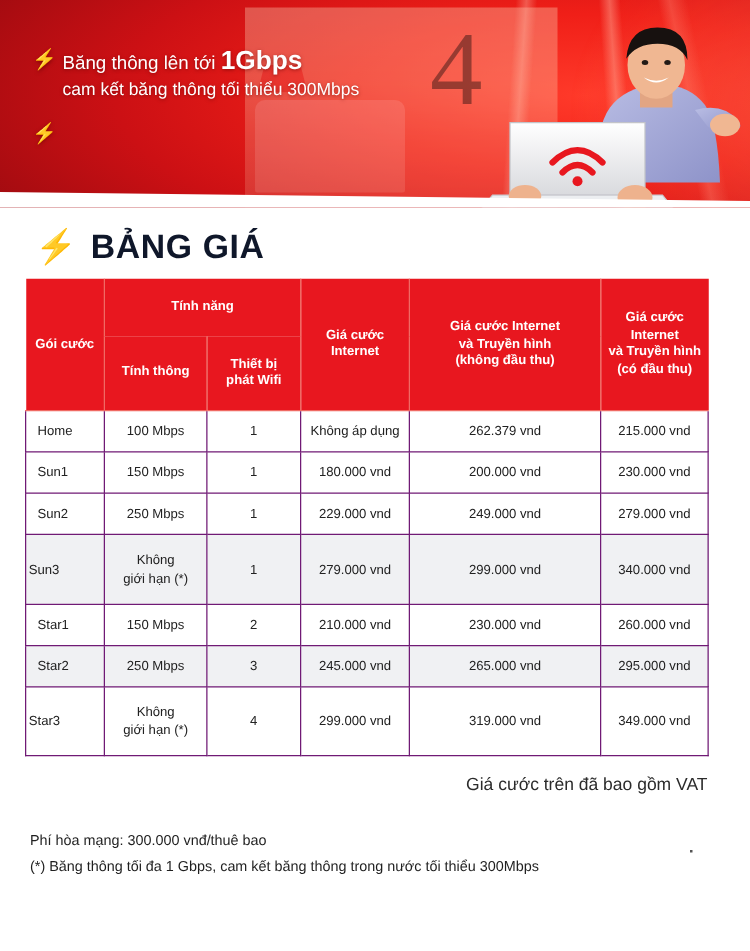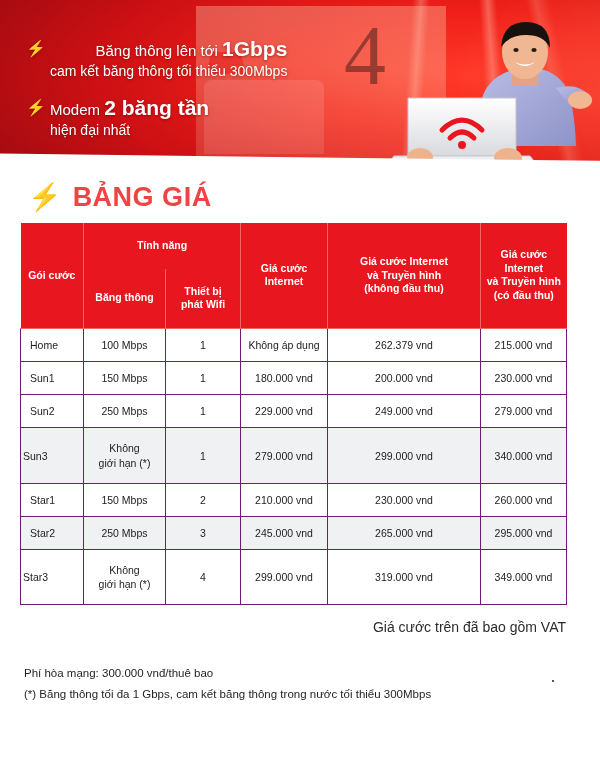--- a/index.html
+++ b/index.html
@@ -69,42 +69,42 @@
     color: #fff;
     text-shadow: 0 1px 3px rgba(90,0,0,.55);
   }
   .bullet { display: flex; align-items: flex-start; margin-bottom: 14px; }
   .bolt {
     width: 14px; margin-right: 10px; margin-top: 5px;
     color: #fff; font-size: 16px; line-height: 1; flex: 0 0 auto;
     text-align: center;
   }
   .btext { line-height: 1.28; }
-  .l1 { font-size: 15px; text-align: right; }
+  .l1 { font-size: 15px; }
   .l1 b { font-size: 21px; font-weight: bold; }
   .l2 { font-size: 14px; }
 
   
   .wedge {
     position: absolute; left: 0; bottom: -2px;
     width: 600px; height: 20px; background: #fff;
     clip-path: polygon(0 28%, 100% 64%, 100% 100%, 0 100%);
   }
 
   
   .title-row {
     display: flex; align-items: center;
     margin: 16px 0 10px 28px;
   }
   .title-bolt {
     color: #e2231a; font-size: 27px; line-height: 1;
     margin-right: 11px; font-weight: bold;
   }
   .title-text {
-    color: #ef4444; font-size: 27px; font-weight: bold;
+    color: #0f172a; font-size: 27px; font-weight: bold;
     letter-spacing: .5px;
   }
 
   
   .table-wrap { margin: 0 0 0 20px; width: 546px; }
   table {
     border-collapse: collapse; width: 546px;
     table-layout: fixed;
   }
   thead th {
@@ -195,24 +195,20 @@
   <div class="bullets">
     <div class="bullet">
       <span class="bolt">⚡</span>
       <span class="btext">
         <div class="l1"><span>Băng thông lên tới </span><b>1Gbps</b></div>
         <div class="l2">cam kết băng thông tối thiểu 300Mbps</div>
       </span>
     </div>
     <div class="bullet">
       <span class="bolt">⚡</span>
-      <span class="btext">
-        <div class="l1"><span>Modem </span><b>2 băng tần</b></div>
-        <div class="l2">hiện đại nhất</div>
-      </span>
     </div>
   </div>
   <div class="wedge"></div>
 </div>
 
 <div class="title-row">
   <span class="title-bolt">⚡</span>
   <span class="title-text">BẢNG GIÁ</span>
 </div>
 
@@ -228,21 +224,21 @@
     </colgroup>
     <thead>
       <tr>
         <th rowspan="2">Gói cước</th>
         <th colspan="2" class="nb">Tính năng</th>
         <th rowspan="2">Giá cước<br>Internet</th>
         <th rowspan="2">Giá cước Internet<br>và Truyền hình<br>(không đầu thu)</th>
         <th rowspan="2" class="last">Giá cước Internet<br>và Truyền hình<br>(có đầu thu)</th>
       </tr>
       <tr>
-        <th>Băng thông</th>
+        <th>Tính thông</th>
         <th>Thiết bị<br>phát Wifi</th>
       </tr>
     </thead>
     <tbody id="tbody">
         <tr>
           <td class="pkg">Home</td>
           <td>100 Mbps</td>
           <td>1</td>
           <td>Không áp dụng</td>
           <td>262.379 vnd</td>

